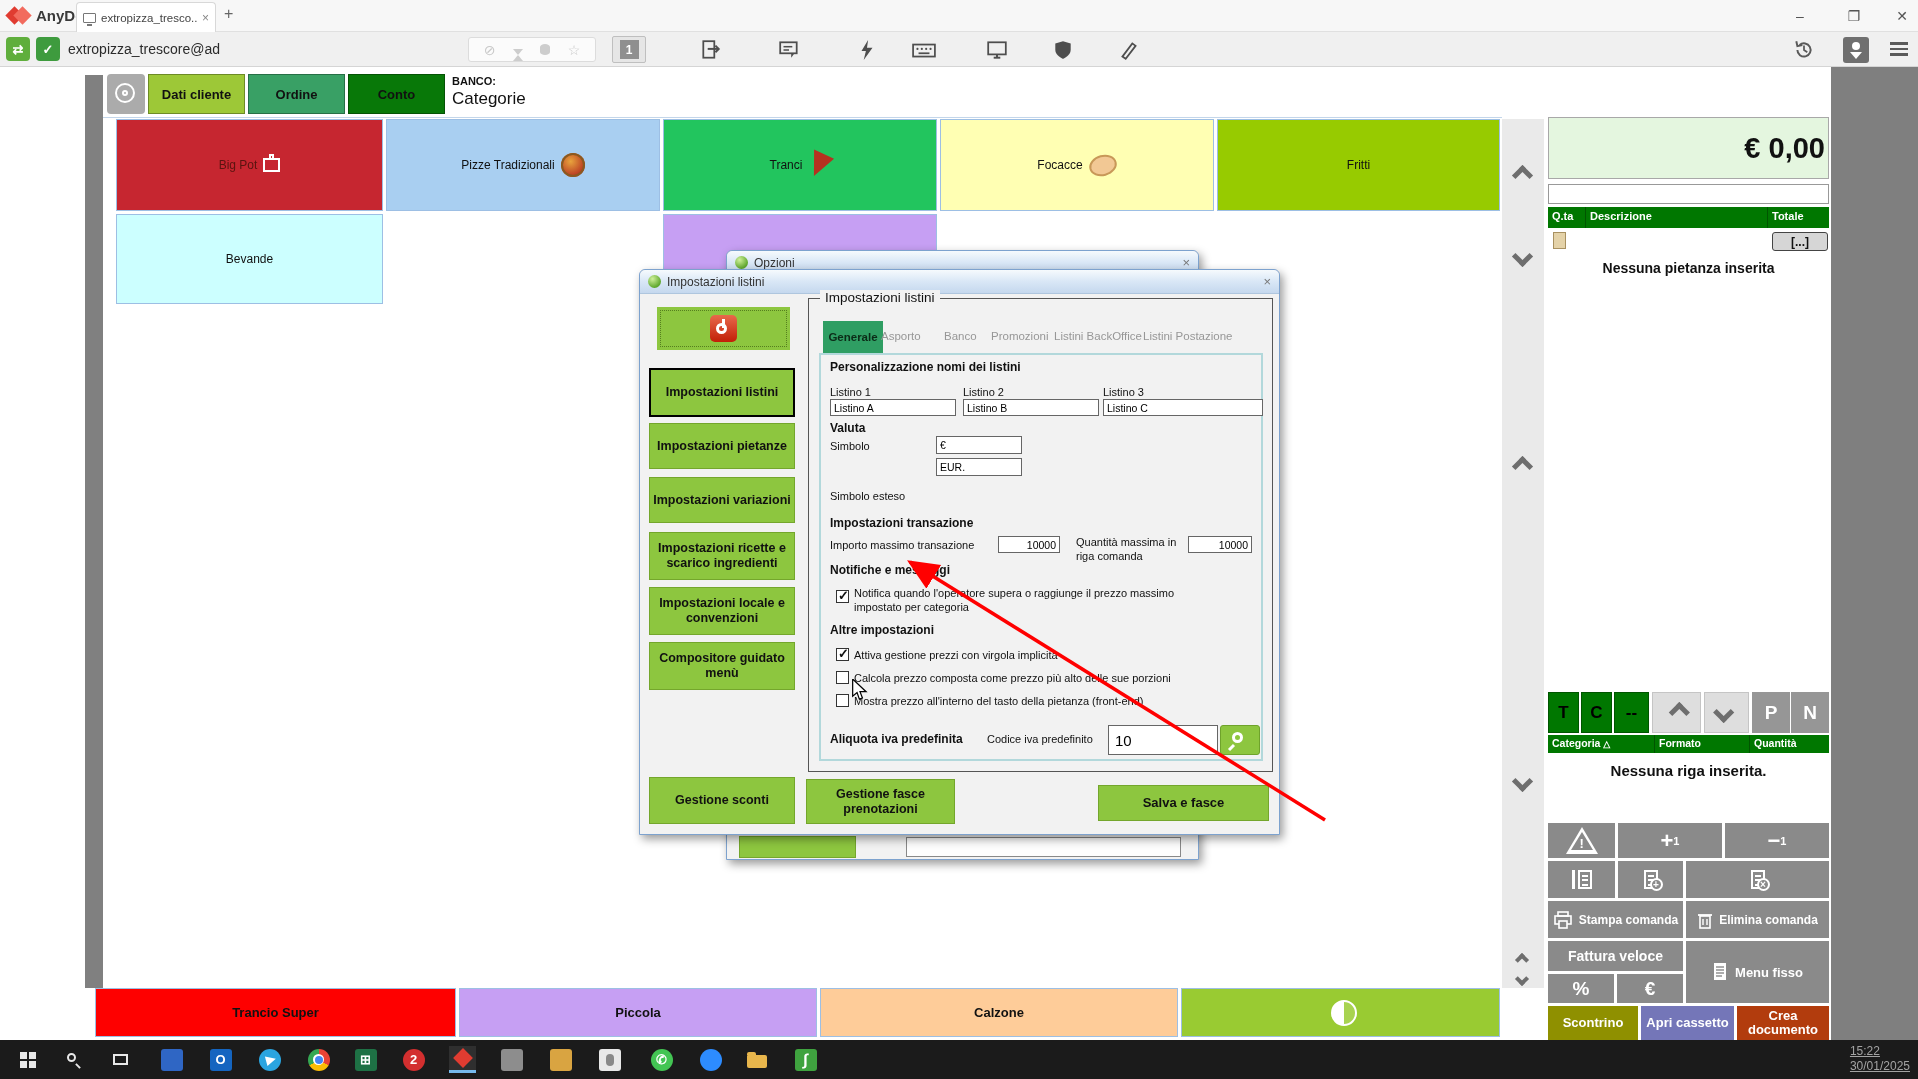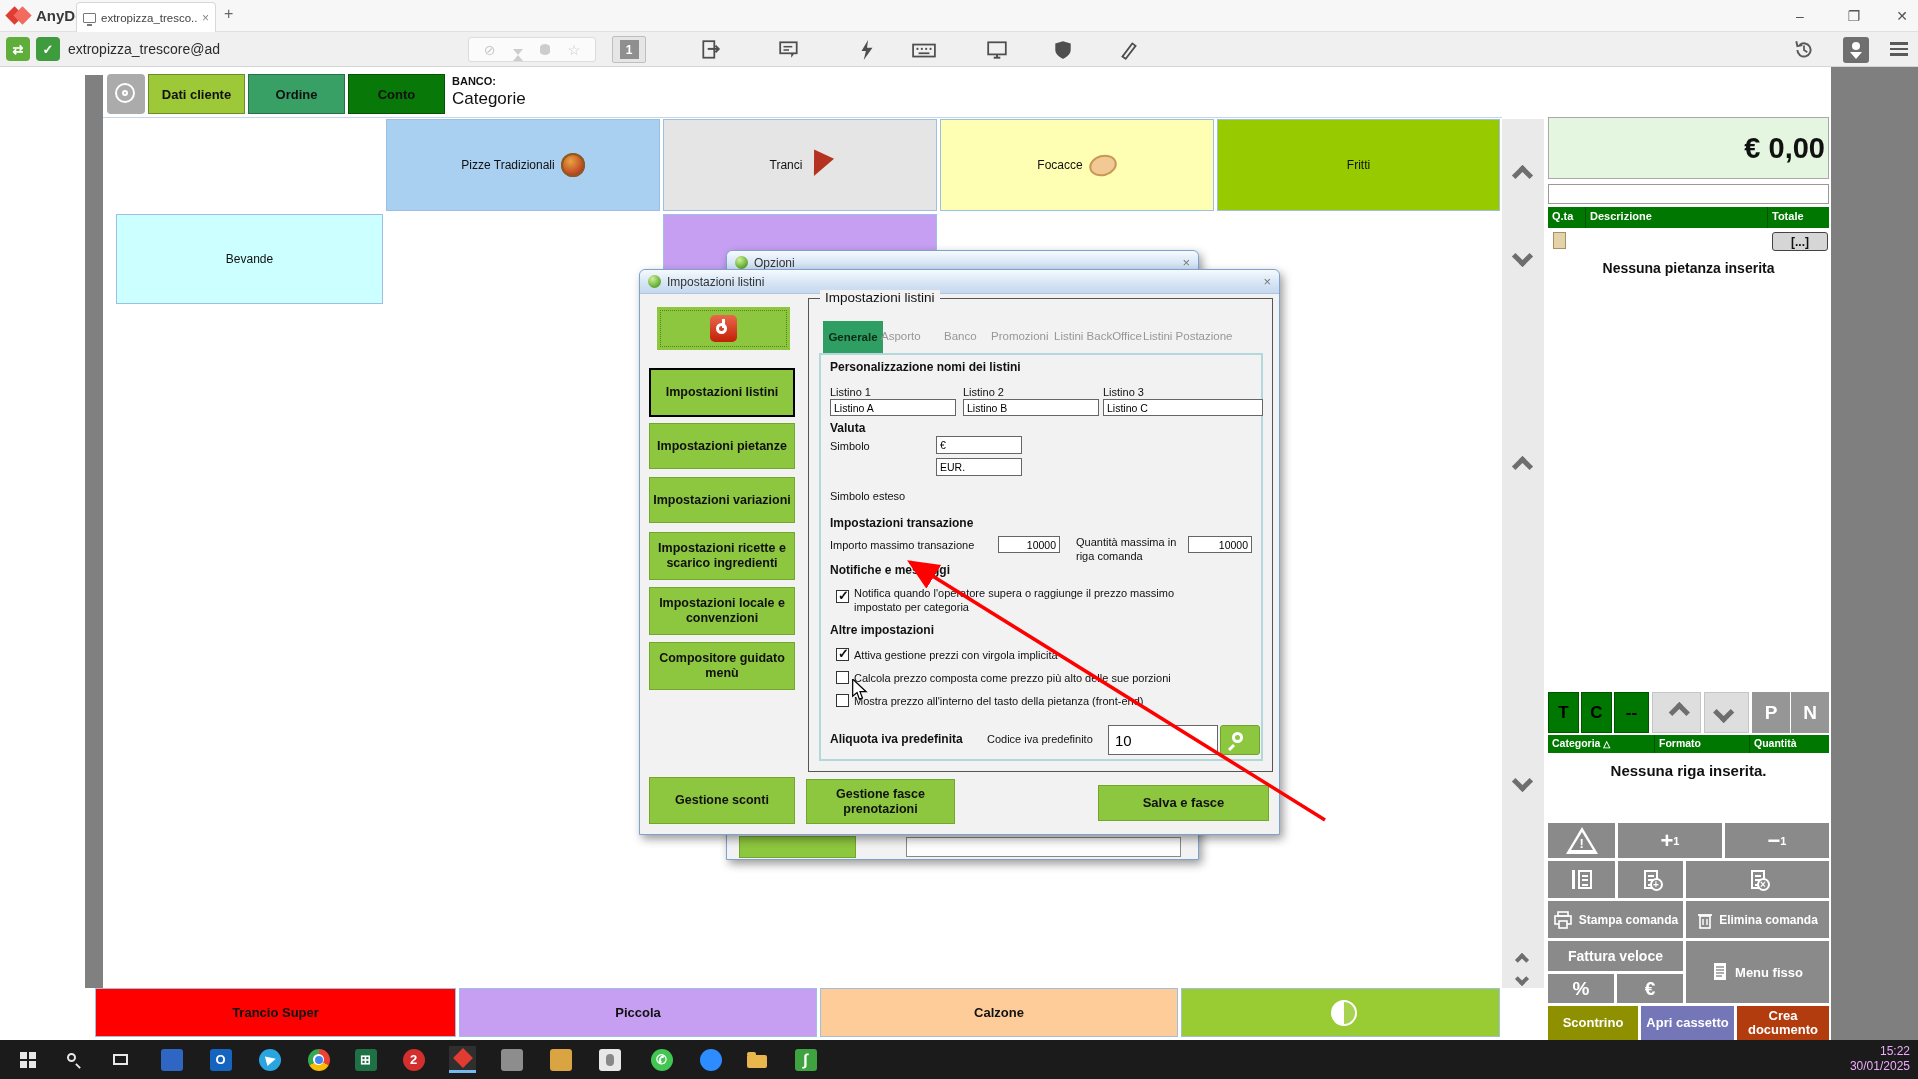--- a/index.html
+++ b/index.html
@@ -100,21 +100,21 @@
   .dlg-green{position:absolute;background:#8DC63F;border:1px solid #74A62C;display:flex;align-items:center;justify-content:center;text-align:center;font-weight:bold;line-height:1.15;}
 
   
   .taskbar{position:absolute;left:0;top:1040px;width:1918px;height:39px;background:#1B1B1B;}
   .tb-ico{position:absolute;top:6px;width:27px;height:27px;display:flex;align-items:center;justify-content:center;}
   .winlogo{width:16px;height:16px;background:
       linear-gradient(#1b1b1b,#1b1b1b) center/2px 100% no-repeat,
       linear-gradient(#1b1b1b,#1b1b1b) center/100% 2px no-repeat,#E8E8E8;}
   .sqi{width:22px;height:22px;border-radius:3px;display:flex;align-items:center;justify-content:center;color:#fff;font-weight:bold;font-size:13px;}
   .cir{width:22px;height:22px;border-radius:50%;display:flex;align-items:center;justify-content:center;color:#fff;font-weight:bold;font-size:13px;}
-  .clock{position:absolute;right:8px;top:4px;text-align:right;color:#f0abfc;font-size:12px;line-height:15px;}
+  .clock{position:absolute;right:8px;top:4px;text-align:left;color:#a3a3a3;font-size:12px;line-height:15px;text-decoration:underline;}
   .chrome-o{width:22px;height:22px;border-radius:50%;background:conic-gradient(#EA4335 0 120deg,#FBBC05 0 240deg,#34A853 0 360deg);display:flex;align-items:center;justify-content:center;}
   .chrome-m{width:11px;height:11px;border-radius:50%;background:#fff;display:flex;align-items:center;justify-content:center;}
   .chrome-i{width:8px;height:8px;border-radius:50%;background:#4285F4;}
   .folder{width:20px;height:13px;background:#E8B64C;border-radius:1px 2px 2px 2px;position:relative;margin-top:4px;}
   .folder::before{content:"";position:absolute;left:0;top:-3px;width:9px;height:3px;background:#E8B64C;border-radius:2px 2px 0 0;}
   .tv{width:15px;height:11px;border:2px solid #E8E8E8;}
   .mag2{position:relative;width:18px;height:18px;}
   .mag2 b{position:absolute;left:2px;top:2px;width:9px;height:9px;border:2px solid #E8E8E8;border-radius:50%;}
   .mag2 i{position:absolute;left:12px;top:12px;width:2px;height:6px;background:#E8E8E8;transform:rotate(-45deg);}
   .tg-tri{width:0;height:0;border-left:10px solid #fff;border-top:5px solid transparent;border-bottom:5px solid transparent;transform:rotate(-15deg);margin-left:3px;}
@@ -212,25 +212,31 @@
           <span class="tgt-i"></span>
         </span>
     </div>
     <div class="hdr-btn flexc" style="left:148px;width:97px;background:#9DC837;">Dati cliente</div>
     <div class="hdr-btn flexc" style="left:248px;width:97px;background:#39A065;">Ordine</div>
     <div class="hdr-btn flexc" style="left:348px;width:97px;background:#087808;">Conto</div>
     <div class="banco-label">BANCO:</div>
     <div class="banco-value">Categorie</div>
     <div class="abs" style="left:103px;top:50px;width:1399px;height:1px;background:#C3D6EA;"></div>
 
+    <div class="cat-btn" style="left: 116px; top: 52px; width: 267px; height: 92px; color: rgb(90, 20, 16); background: rgb(198, 38, 48);">
+      <span>Big Pot</span>
+      <span style="width:17px;height:14px;border:2px solid #fff;position:relative;">
+          <span style="position:absolute;left:4px;top:-6px;width:5px;height:4px;border:2px solid #fff;border-bottom:none;"></span>
+        </span>
+    </div>
     <div class="cat-btn" style="left: 386px; top: 52px; width: 274px; height: 92px; background: rgb(169, 207, 241);">
       <span>Pizze Tradizionali</span>
       <span style="width:24px;height:24px;border-radius:50%;background:radial-gradient(circle at 40% 35%,#E8A33D,#B53220 75%);box-shadow:inset 0 0 0 2px #8A5A20;"></span>
     </div>
-    <div class="cat-btn" style="left: 663px; top: 52px; width: 274px; height: 92px; background: #e5e5e5;">
+    <div class="cat-btn" style="left: 663px; top: 52px; width: 274px; height: 92px; background: #22c55e;">
       <span>Tranci</span>
       <span style="width:0;height:0;border-left:11px solid transparent;border-right:11px solid transparent;border-top:24px solid #B53220;transform:rotate(25deg);"></span>
     </div>
     <div class="cat-btn" style="left: 940px; top: 52px; width: 274px; height: 92px; background: rgb(255, 255, 179);">
       <span>Focacce</span>
       <span style="width:28px;height:21px;border-radius:50%;background:#F2C894;border:2px solid #C89858;transform:rotate(-15deg);"></span>
     </div>
     <div class="cat-btn" style="left: 1217px; top: 52px; width: 283px; height: 92px; background: rgb(151, 203, 0);">
       <span>Fritti</span>
     </div>

